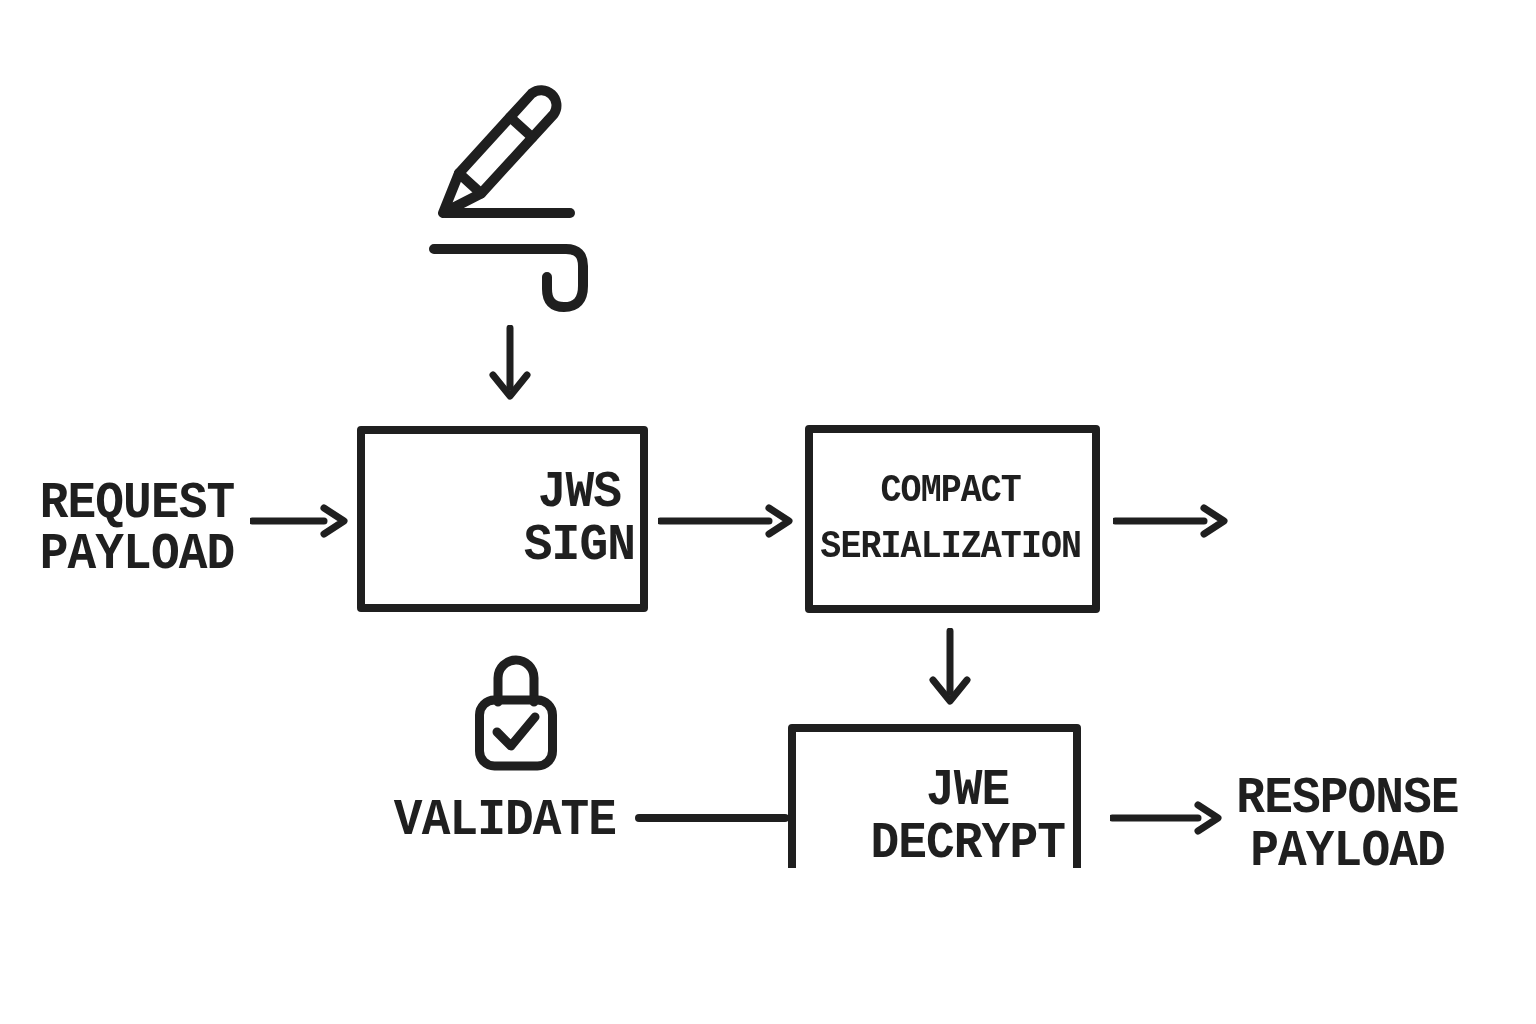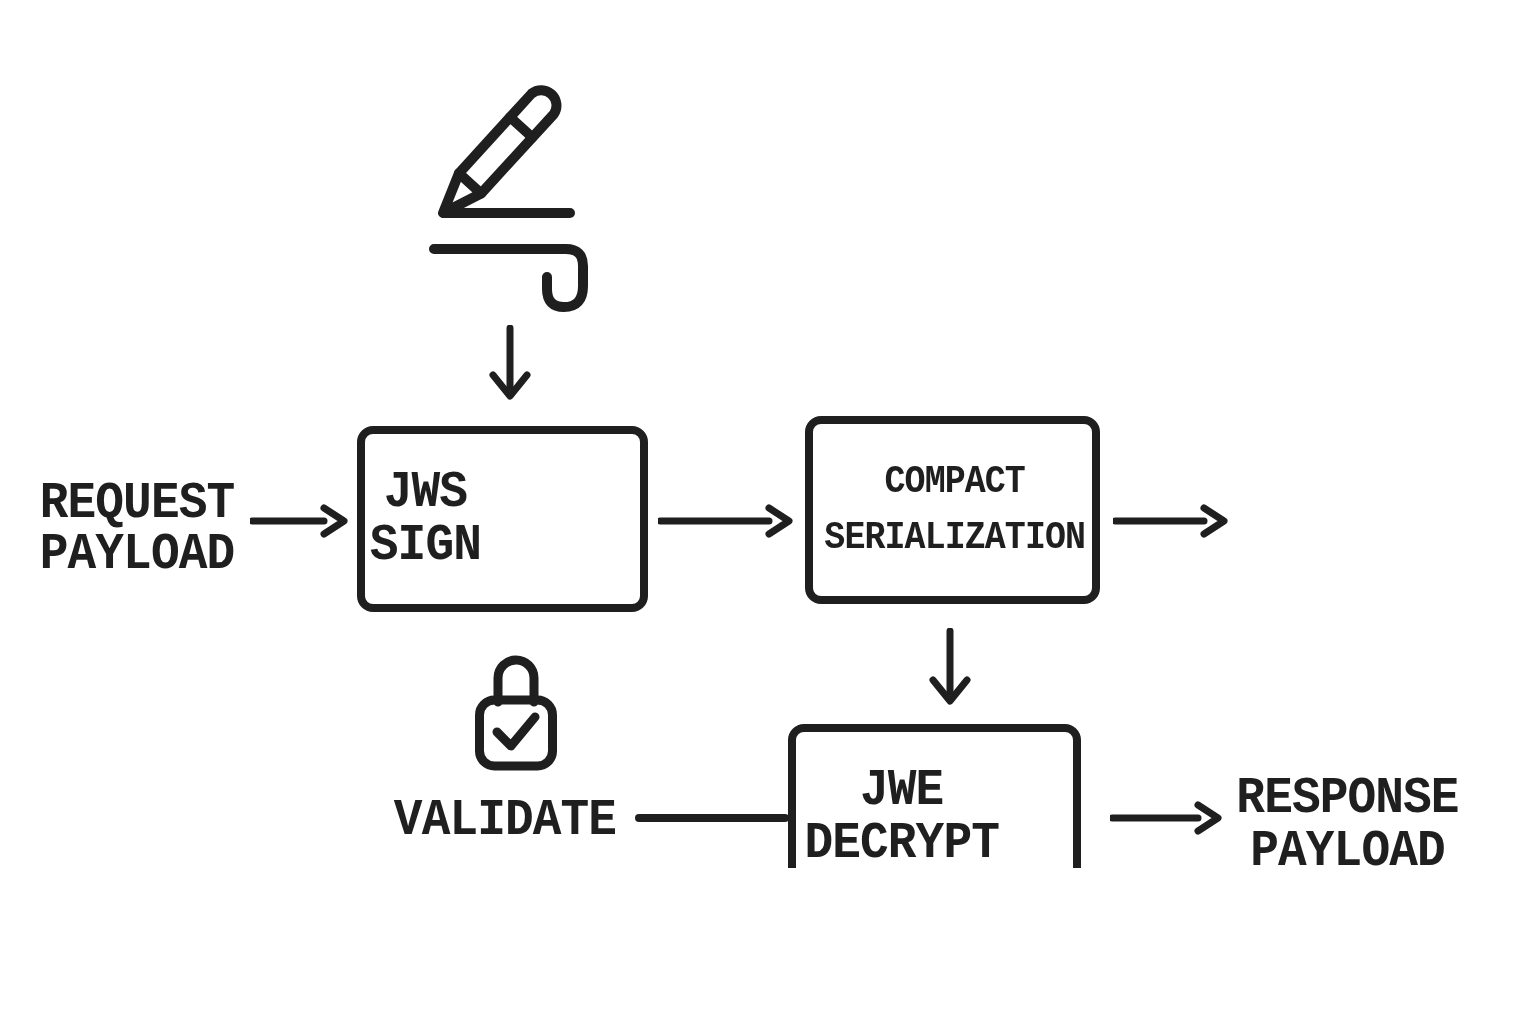--- a/index.html
+++ b/index.html
@@ -6,22 +6,22 @@
   html,body { margin:0; padding:0; background:var(--bg); }
   .canvas {
     position:relative; width:1536px; height:868px;
     background:var(--bg); color:var(--ink); overflow:hidden;
     font-family:Liberation Mono, monospace;
     padding-left:40px;
   }
   .abs { position:absolute; }
   .node {
     position:absolute; box-sizing:border-box;
-    border:8px solid var(--ink); border-radius:16px; background:var(--bg);
-    display:flex; flex-direction:column; align-items:flex-start; justify-content:center;
+    border:8px solid var(--ink); border-radius:4px; background:var(--bg);
+    display:flex; flex-direction:column; align-items:flex-end; justify-content:center;
   }
   .lbl {
     font-weight:700; text-align:center; white-space:nowrap;
     transform:scaleX(.92); transform-origin:center;
   }
   .lbl-big  { font-size:52px; line-height:53px; letter-spacing:-1px; }
   .lbl-mid  { font-size:38px; line-height:56px; letter-spacing:-1px; }
   .side-label {
     position:absolute; font-weight:700; text-align:center; white-space:nowrap;
     transform:scaleX(.92); transform-origin:center;
@@ -71,21 +71,21 @@
     </div>
   </div>
 
   <svg class="abs" style="left:658px; top:501px;" width="135" height="40" viewBox="0 0 135 40" aria-hidden="true">
     <g class="stroke" stroke-width="7" stroke-linecap="round" stroke-linejoin="round">
       <path d="M 2 20 H 111"></path>
       <path d="M 111 7 L 131 20 L 111 33"></path>
     </g>
   </svg>
 
-  <div class="node" style="left:805px; top:416px; width:295px; height:188px;">
+  <div class="node" style="left:805px; top:425px; width:295px; height:188px;">
     <div class="lbl lbl-mid">
       <div>COMPACT</div>
       <div>SERIALIZATION</div>
     </div>
   </div>
 
   <svg class="abs" style="left:1113px; top:501px;" width="115" height="40" viewBox="0 0 115 40" aria-hidden="true">
     <g class="stroke" stroke-width="7" stroke-linecap="round" stroke-linejoin="round">
       <path d="M 2 20 H 91"></path>
       <path d="M 91 7 L 111 20 L 91 33"></path>

